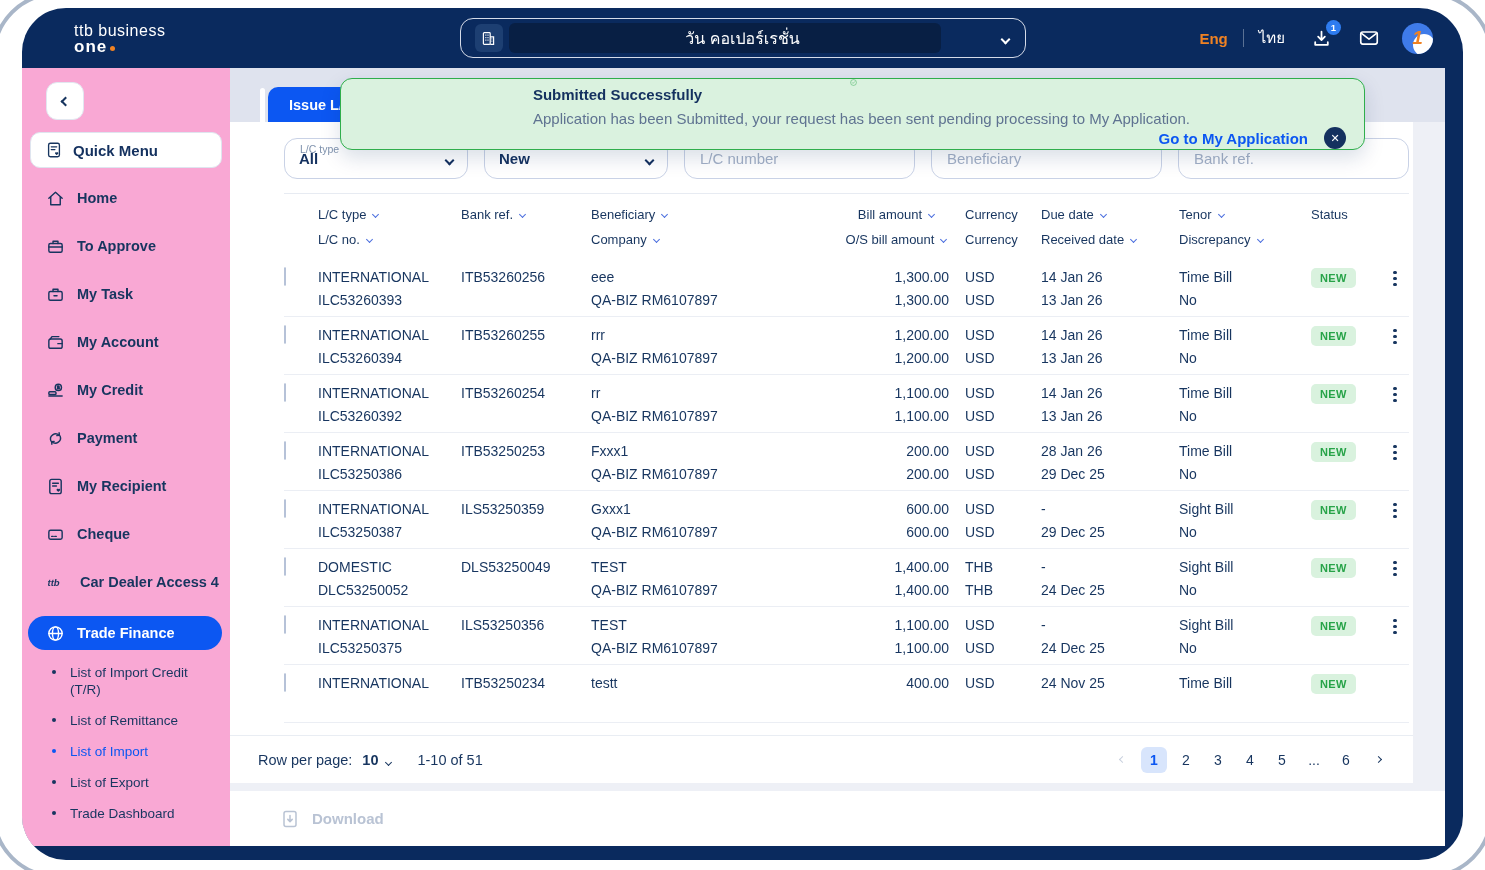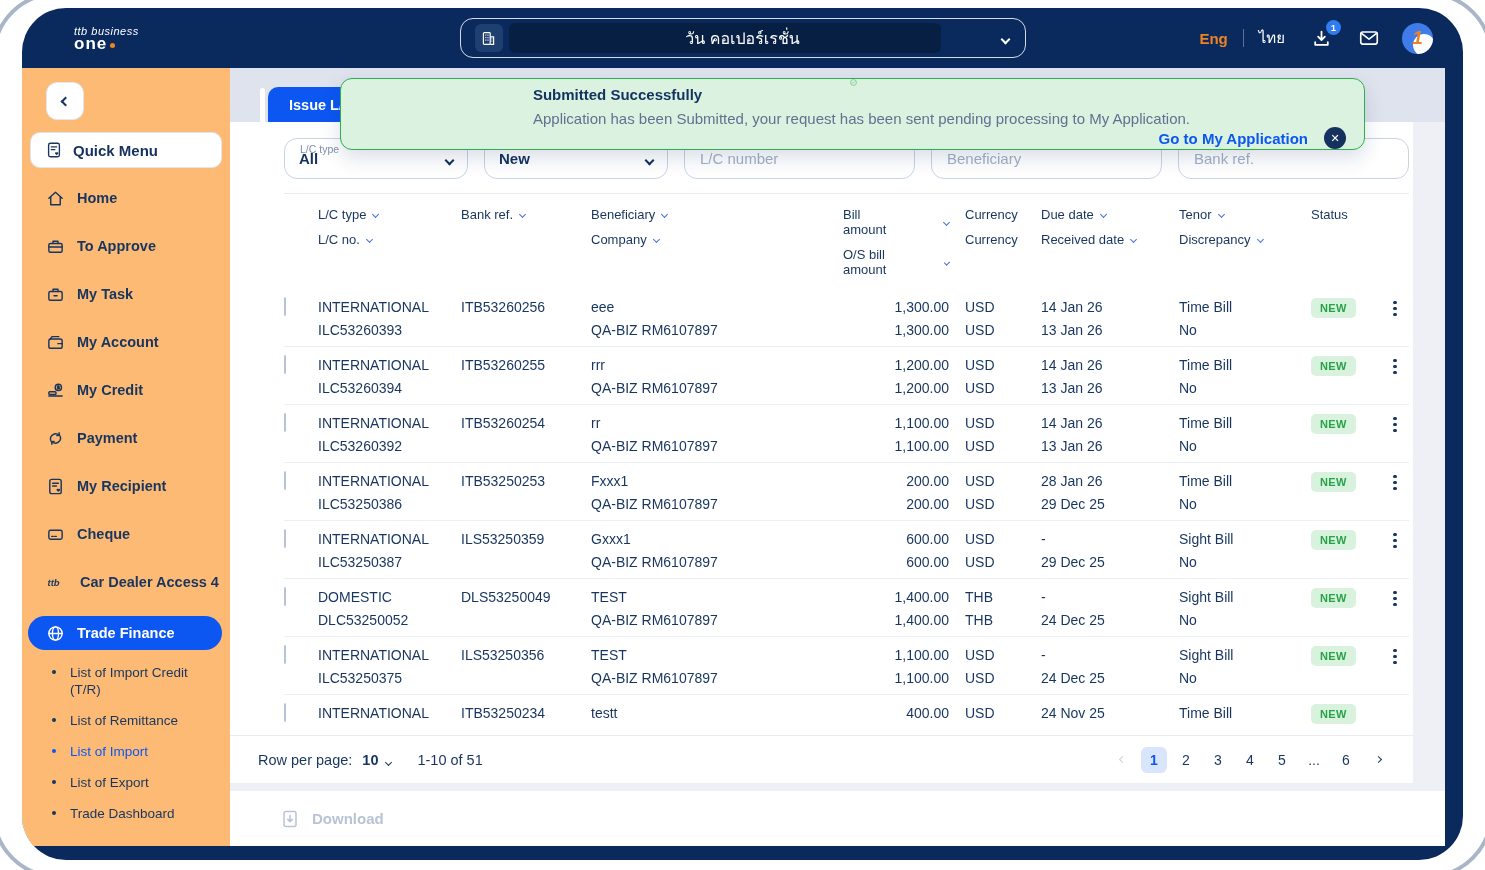--- a/index.html
+++ b/index.html
@@ -9,21 +9,21 @@
   
   .device-outline { position:absolute; left:-8px; top:-8px; right:-8px; bottom:-8px;
     border:4px solid #a9b6c8; border-radius:64px; pointer-events:none; }
 
   
   .app-frame { position:absolute; left:22px; top:8px; width:1441px; height:852px;
     background:#0a2a5e; border-radius:44px; overflow:hidden; display:flex; flex-direction:column; }
 
   
   .navbar { height:60px; flex:0 0 60px; display:flex; align-items:center; padding:0 30px 0 52px; position:relative; color:#fff; }
-  .brand-top { font-size:11px; letter-spacing:.5px; color:#fff;font-style:italic; }
+  .brand-top { font-size:16px; letter-spacing:.5px; color:#fff; }
   .brand-main { font-size:17px; font-weight:bold; letter-spacing:1px; line-height:.85; color:#fff; display:flex; align-items:flex-end; }
   .brand-dot { width:5px; height:5px; background:#f08223; border-radius:50%; margin:0 0 3px 3px; display:inline-block; }
 
   .company-pill { position:absolute; left:50%; top:10px; transform:translateX(-50%); width:566px; height:40px;
     border:1.5px solid #d5dbe8; border-radius:13px; display:flex; align-items:center; padding:0 14px; cursor:pointer; }
   .pill-iconbox { width:28px; height:28px; background:#1d3f72; border-radius:6px; display:flex; align-items:center; justify-content:center; z-index:2; }
   .pill-redact { position:absolute; left:48px; top:4px; width:432px; bottom:4px; background:#081f44; border-radius:6px; }
   .pill-text { position:absolute; left:0; right:0; text-align:center; font-size:16px; color:#fff; z-index:2; }
   .pill-chev { position:absolute; right:16px; z-index:2; }
 
@@ -42,21 +42,21 @@
   
   .chev { display:inline-block; width:7px; height:7px; border-right:2px solid currentColor; border-bottom:2px solid currentColor; transform:rotate(45deg); }
   .chev.left { transform:rotate(135deg); }
   .chev.right { transform:rotate(-45deg); }
   .chev.sm { width:5px; height:5px; border-width:1.6px; }
 
   
   .app-body { flex:1; display:flex; margin:0 18px 14px 0; background:#eef0f6; min-height:0; }
 
   
-  .sidebar { width:208px; flex:0 0 208px; background:#fdba74; padding-top:14px; overflow:hidden; color:#17355f; }
+  .sidebar { width:208px; flex:0 0 208px; background:#f9a8d4; padding-top:14px; overflow:hidden; color:#17355f; }
   .back-btn { margin-left:24px; width:38px; height:38px; border:1.5px solid #e2e7f0; border-radius:11px;
     display:flex; align-items:center; justify-content:center; color:#17355f; cursor:pointer; background:#fff; }
   .quick-menu { margin:12px 8px 0 8px; height:36px; border:1.5px solid #dfe5ef; border-radius:10px;
     display:flex; align-items:center; gap:10px; padding-left:14px; cursor:pointer; background:#fff; }
   .quick-menu .lbl { font-weight:bold; font-size:15px; color:#14315f; }
   .side-nav { margin-top:16px; }
   .side-item { display:flex; align-items:center; gap:12px; height:28px; margin:0 0 20px 0; padding-left:24px; cursor:pointer; }
   .side-item .side-label { font-weight:bold; font-size:14.5px; color:#17355f; white-space:nowrap;text-align:center; }
   .side-item.active { background:#0c57f2; border-radius:22px; margin:0 8px 14px 6px; padding-left:18px; height:34px; }
   .side-item.active .side-label { color:#fff; }
@@ -96,21 +96,21 @@
   .vdiv { width:1px; height:22px; background:#d5dbe7; margin:0 17px; }
   .link-blue { color:#0c57f2; font-weight:bold; font-size:15px; cursor:pointer; display:flex; align-items:center; gap:8px; }
   .apply-btn { margin-left:15px; background:#e9edf3; color:#a9b4c8; font-weight:bold; font-size:15px;
     border:none; border-radius:22px; padding:11px 40px; cursor:default; font-family:"Liberation Sans",sans-serif; }
 
   
   .tgrid { display:grid; grid-template-columns:34px 143px 130px 252px 122px 76px 138px 132px 72px 24px; align-items:start; }
   .thead { margin:0 4px 0 54px; border-top:1px solid #e7ebf2; padding:13px 0 12px; }
   .th .l { font-size:13px; color:#17355f; display:flex; align-items:center; }
   .th .l + .l { margin-top:10px; }
-  .th.right .l { justify-content:center; padding-right:16px;gap:30px; }
+  .th.right .l { justify-content:center; padding-right:16px; }
   .schev { margin-left:7px; color:#4a6ede; }
   .rows-viewport { flex:1; min-height:0; overflow:hidden; margin:0 4px 0 54px; }
   .trow { padding-top:9px; height:58px; border-bottom:1px solid #ebeef4; }
   .cell .v { font-size:14px; color:#17355f; line-height:18px; white-space:nowrap; }
   .cell .v + .v { margin-top:5px; }
   .cell.amt { text-align:right; padding-right:16px; }
   .badge-new { display:inline-block; background:#d9f2de; color:#27a348; font-size:11px; font-weight:bold;
     padding:4px 9px; border-radius:5px; letter-spacing:.3px; }
   .kebab { cursor:pointer; padding-top:2px; }
   .kebab i { display:block; width:3.5px; height:3.5px; background:#17355f; border-radius:50%; margin:2.5px auto; }

